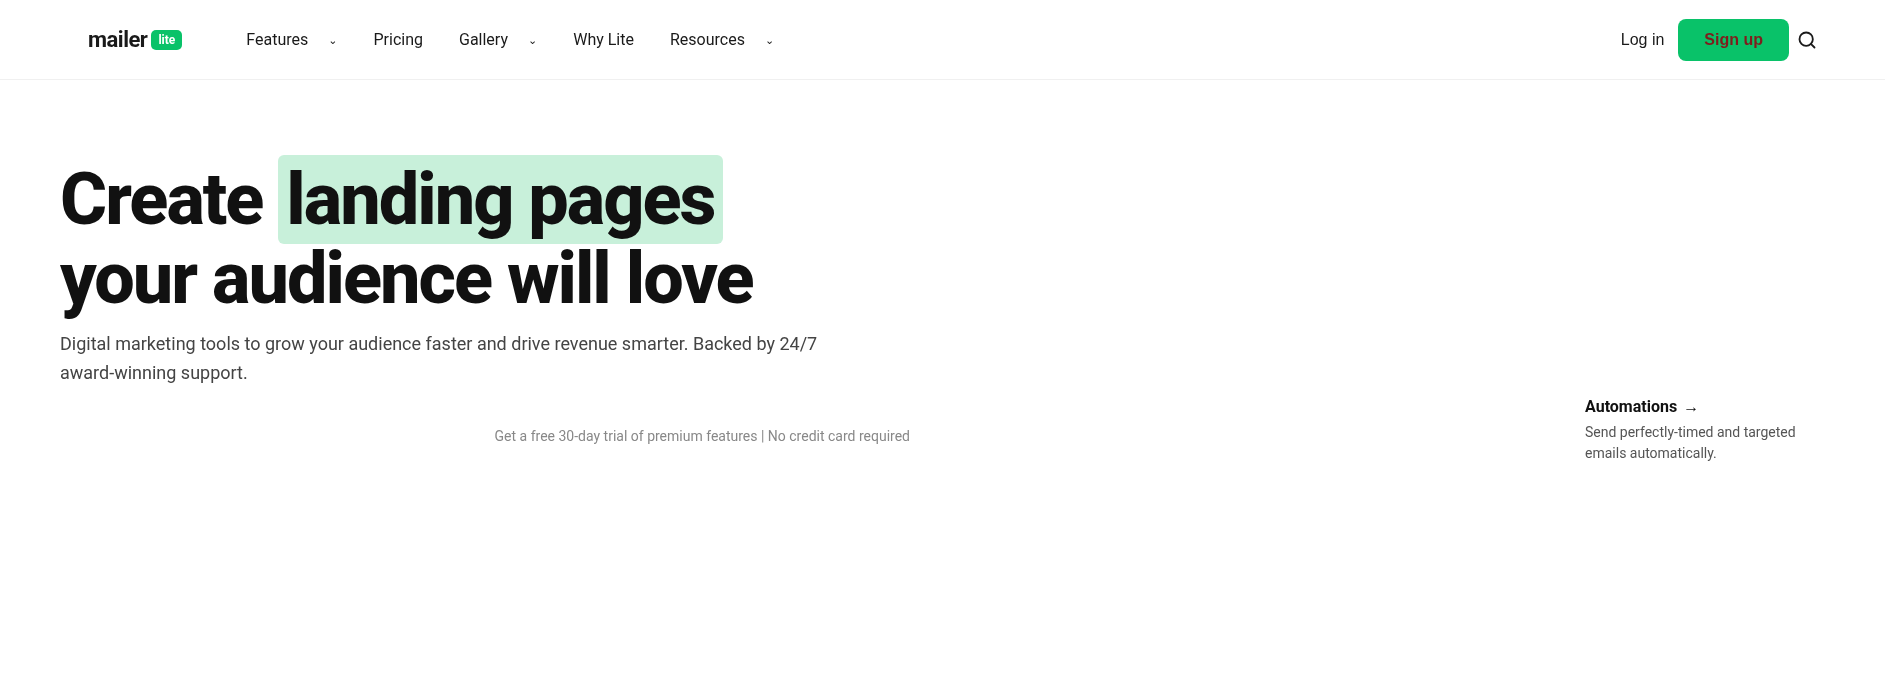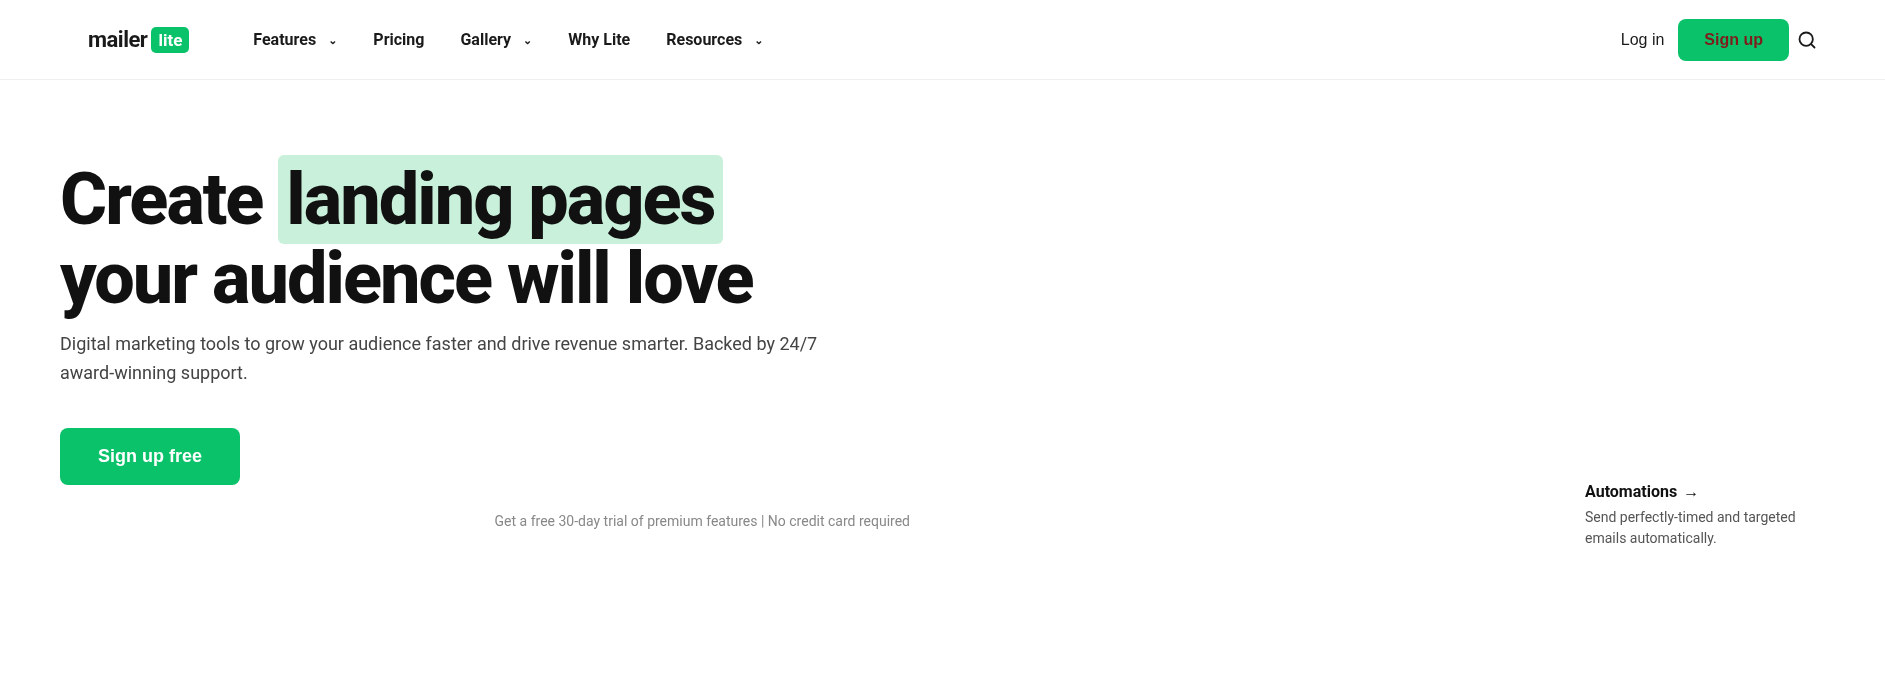--- a/index.html
+++ b/index.html
@@ -45,42 +45,42 @@
     .logo-text {
       font-size: 22px;
       font-weight: 700;
       color: #1a1a1a;
       letter-spacing: -0.5px;
     }
 
     .logo-badge {
       background: #09c269;
       color: #fff;
-      font-size: 17px;
+      font-size: 12px;
       font-weight: 700;
       padding: 3px 7px;
       border-radius: 5px;
       letter-spacing: 0;
     }
 
     .nav-links {
       display: flex;
       align-items: center;
       gap: 8px;
       list-style: none;
     }
 
     .nav-links li a {
       display: flex;
       align-items: center;
-      gap: 12px;
+      gap: 20px;
       text-decoration: none;
       color: #1a1a1a;
       font-size: 16px;
-      font-weight: 700;
+      font-weight: 400;
       padding: 8px 14px;
       border-radius: 6px;
       transition: background 0.15s;
       text-align: right;
     }
 
     .chevron-down {
       font-size: 11px;
       margin-top: 1px;
     }
@@ -264,21 +264,20 @@
     <h1 class="hero-title">
       <span>Create</span>
       <span> </span><span class="highlight">landing pages</span>
       <br>
       <span>your audience will love</span>
     </h1>
 
     <p class="hero-subtitle">Digital marketing tools to grow your audience faster and drive revenue smarter. Backed by 24/7 award-winning support.</p>
 
     <div>
-      <button class="btn-signup-free">Sign up free</button>
       <p class="hero-footnote">Get a free 30-day trial of premium features | No credit card required</p>
     </div>
   </section>
 
   <div class="automations-callout">
     <div class="automations-title">
       <span>Automations</span>
       <span>→</span>
     </div>
     <p class="automations-desc">Send perfectly-timed and targeted emails automatically.</p>

